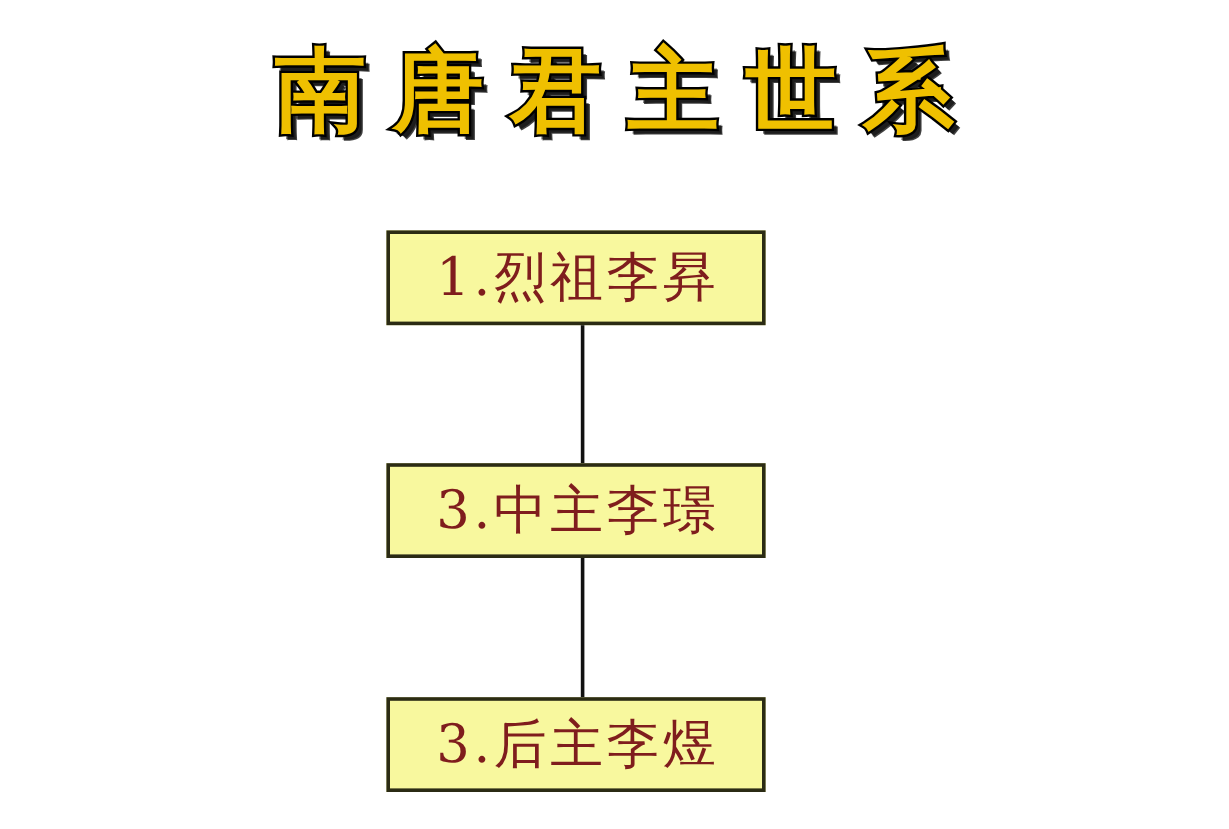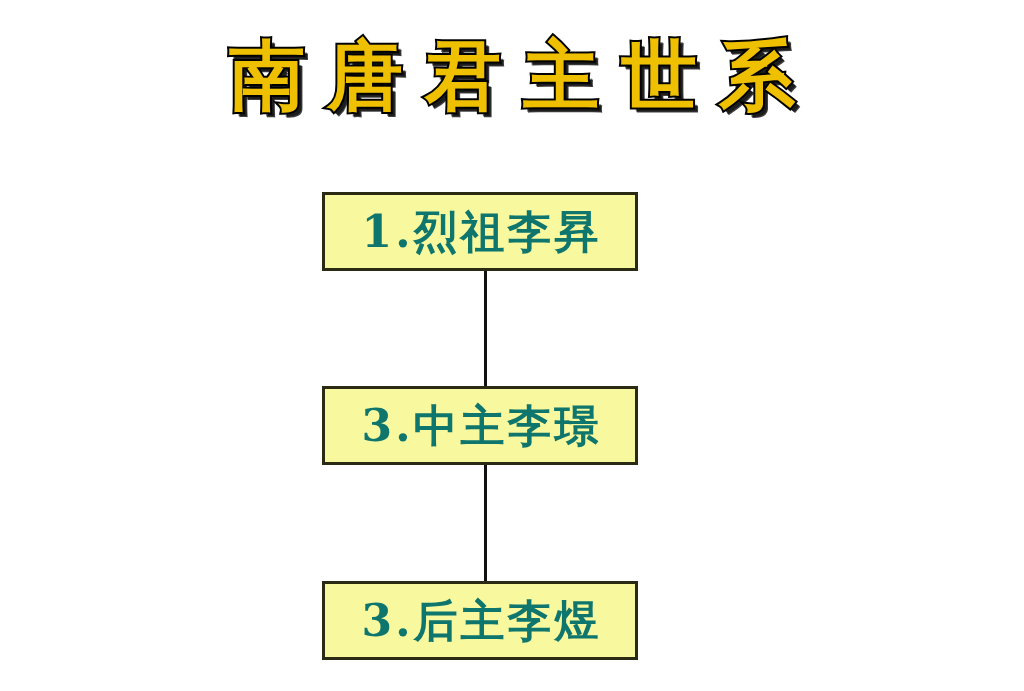--- a/index.html
+++ b/index.html
@@ -55,22 +55,22 @@
     background: #f8f89e;
     border: 3px solid #2b2b14;
     display: flex;
     align-items: center;
     justify-content: center;
   }
   .node-label {
     font-family: "DejaVu Serif", "Liberation Serif", serif;
     font-size: 44px;
     line-height: 48px;
-    font-weight: 700;
-    color: #0f766e;
+    font-weight: 400;
+    color: #7f1d1d;
     letter-spacing: 3px;
     text-indent: 3px;
     white-space: nowrap;
   }
 
   #node-1 { top: 192px; }
   #node-2 { top: 386px; }
   #node-3 { top: 581px; }
 
   

